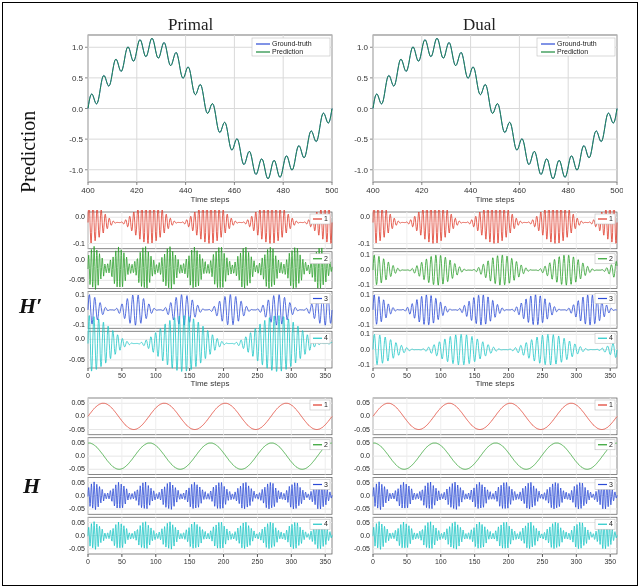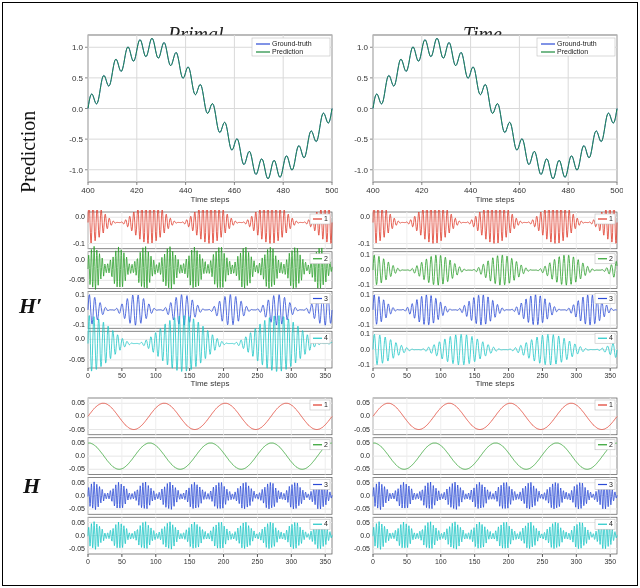--- a/index.html
+++ b/index.html
@@ -1,36 +1,36 @@
 <!DOCTYPE html>
 <html><head>
 <meta charset="utf-8">
 <style>
   html,body{margin:0;padding:0;background:#fff;width:640px;height:588px;overflow:hidden;font-family:"Times New Roman",serif}
   .figure{position:relative;width:634px;height:582px;border:1px solid #000;margin:2px}
-  .col-title{position:absolute;top:20px;font-size:20px;font-style:italic;color:#222}
+  .col-title{position:absolute;top:12px;font-size:17px;color:#222}
   .side-label{position:absolute;font-size:20px;color:#111}
   .rot{transform:rotate(-90deg);transform-origin:left top}
   .italic{font-style:italic;font-family:"Times New Roman",serif}
   .bold{font-weight:bold}
   svg{display:block}
   .axis text{font:8px sans-serif;fill:#333}
   .axis-sm text{font:7px sans-serif;fill:#333}
   .axis path,.axis line{stroke:#555;stroke-width:0.7}
   .legend-box{fill:#fff;stroke:#bfbfbf;stroke-width:0.6}
   .legend-text{font:7px sans-serif;fill:#222}
   .plot-title{font:8px sans-serif;fill:#333;text-anchor:middle}
 </style>
 </head>
 <body>
 
 <div class="figure">
 
   <div class="col-title" style="left:165px">Primal</div>
-  <div class="col-title" style="left:460px">Time</div>
+  <div class="col-title" style="left:460px">Dual</div>
 
   <div class="side-label rot" style="left:14px;top:190px">Prediction</div>
   <div class="side-label italic bold" style="left:16px;top:290px;font-size:22px">H′</div>
   <div class="side-label italic bold" style="left:20px;top:470px;font-size:22px">H</div>
 
   <svg id="primal_pred" width="280" height="175" style="position:absolute;left:55px;top:26px">
       <g transform="translate(30,6)">
         <rect x="0" y="0" width="244" height="147" fill="#fff" stroke="#555" stroke-width="0.8"></rect>
         <g class="axis">
           <line x1="0" x2="0" y1="147" y2="150" stroke="#555"></line>

